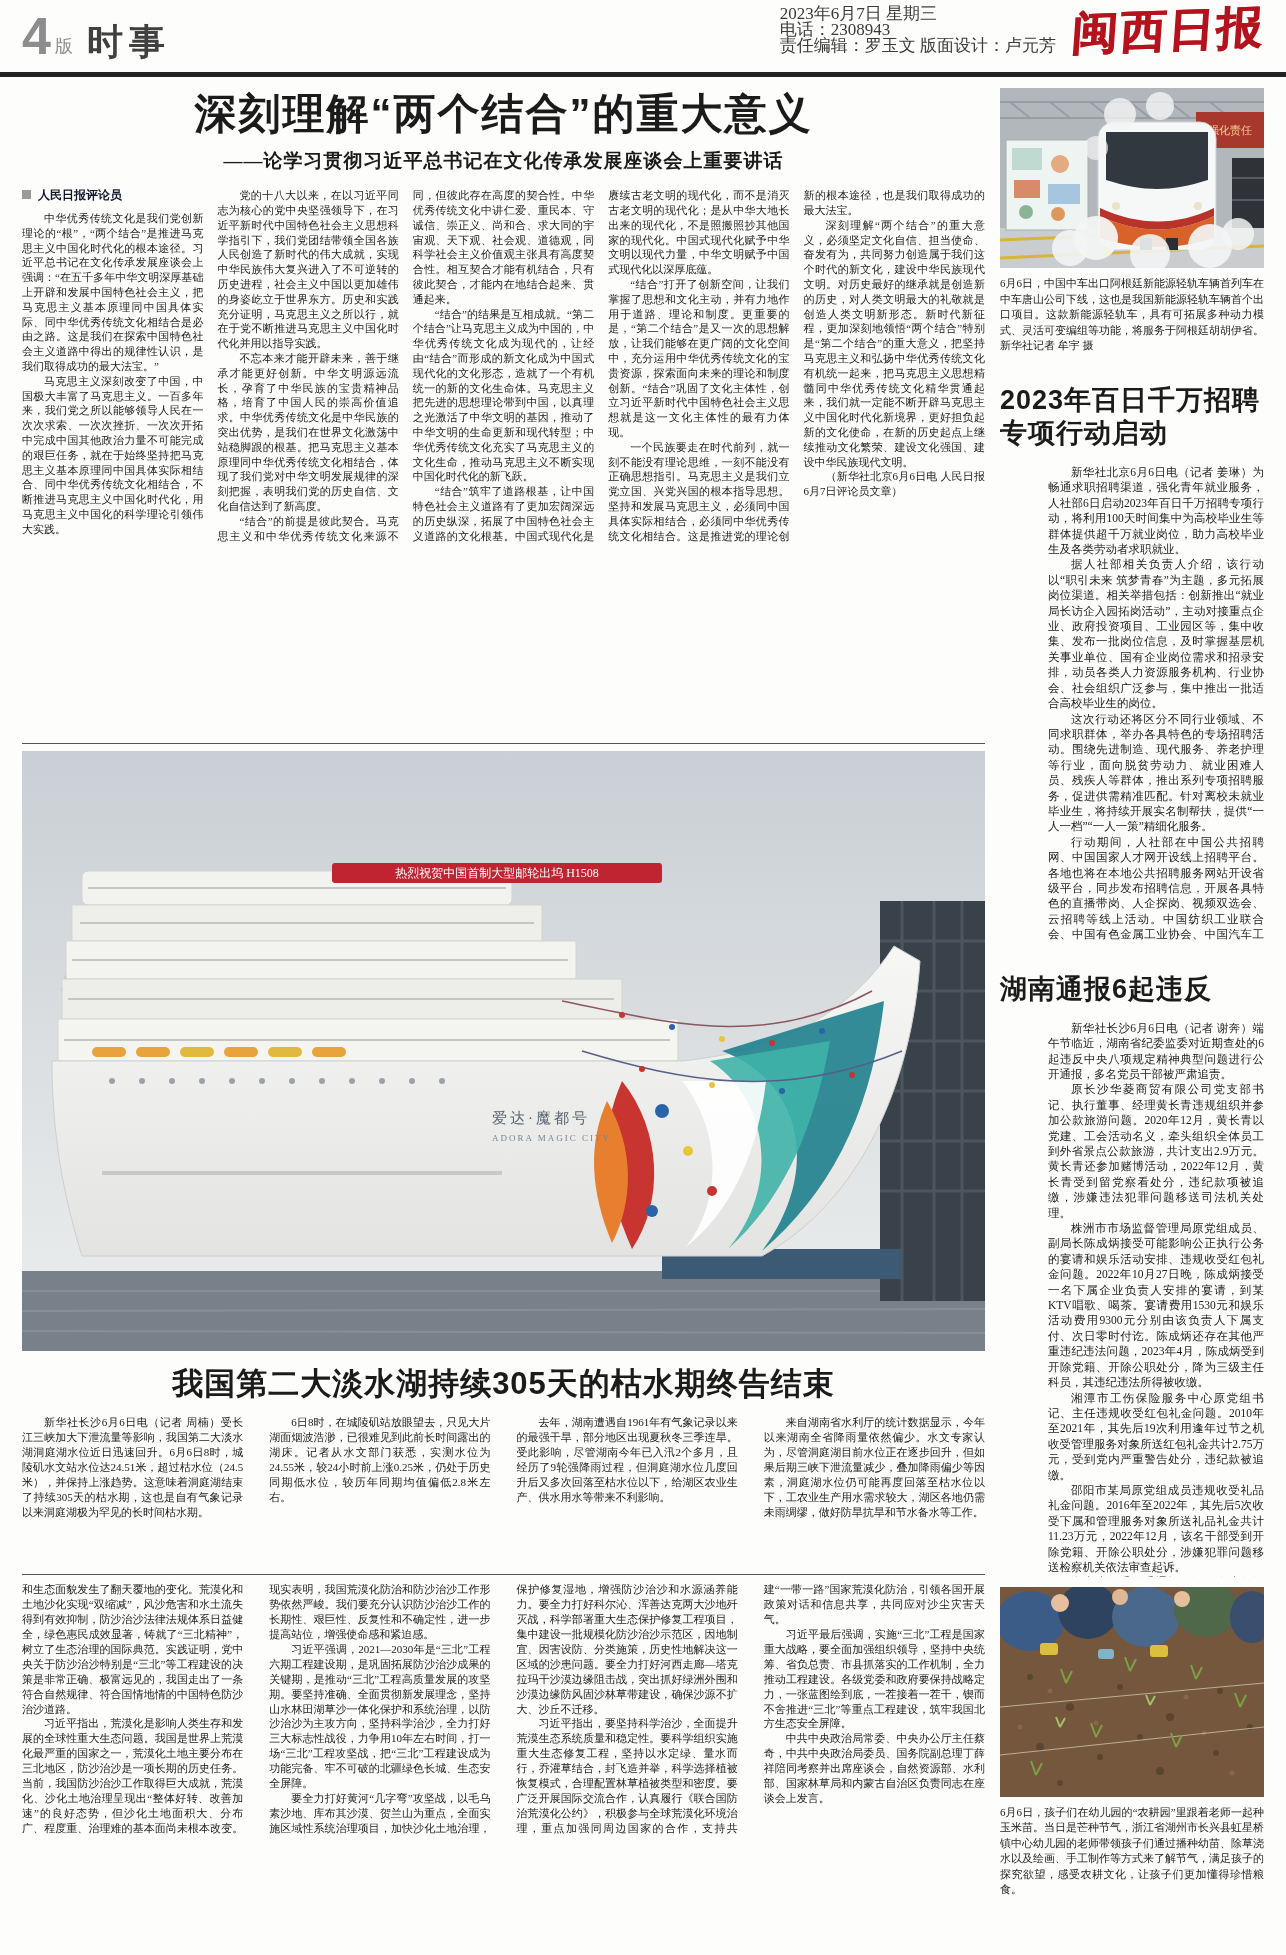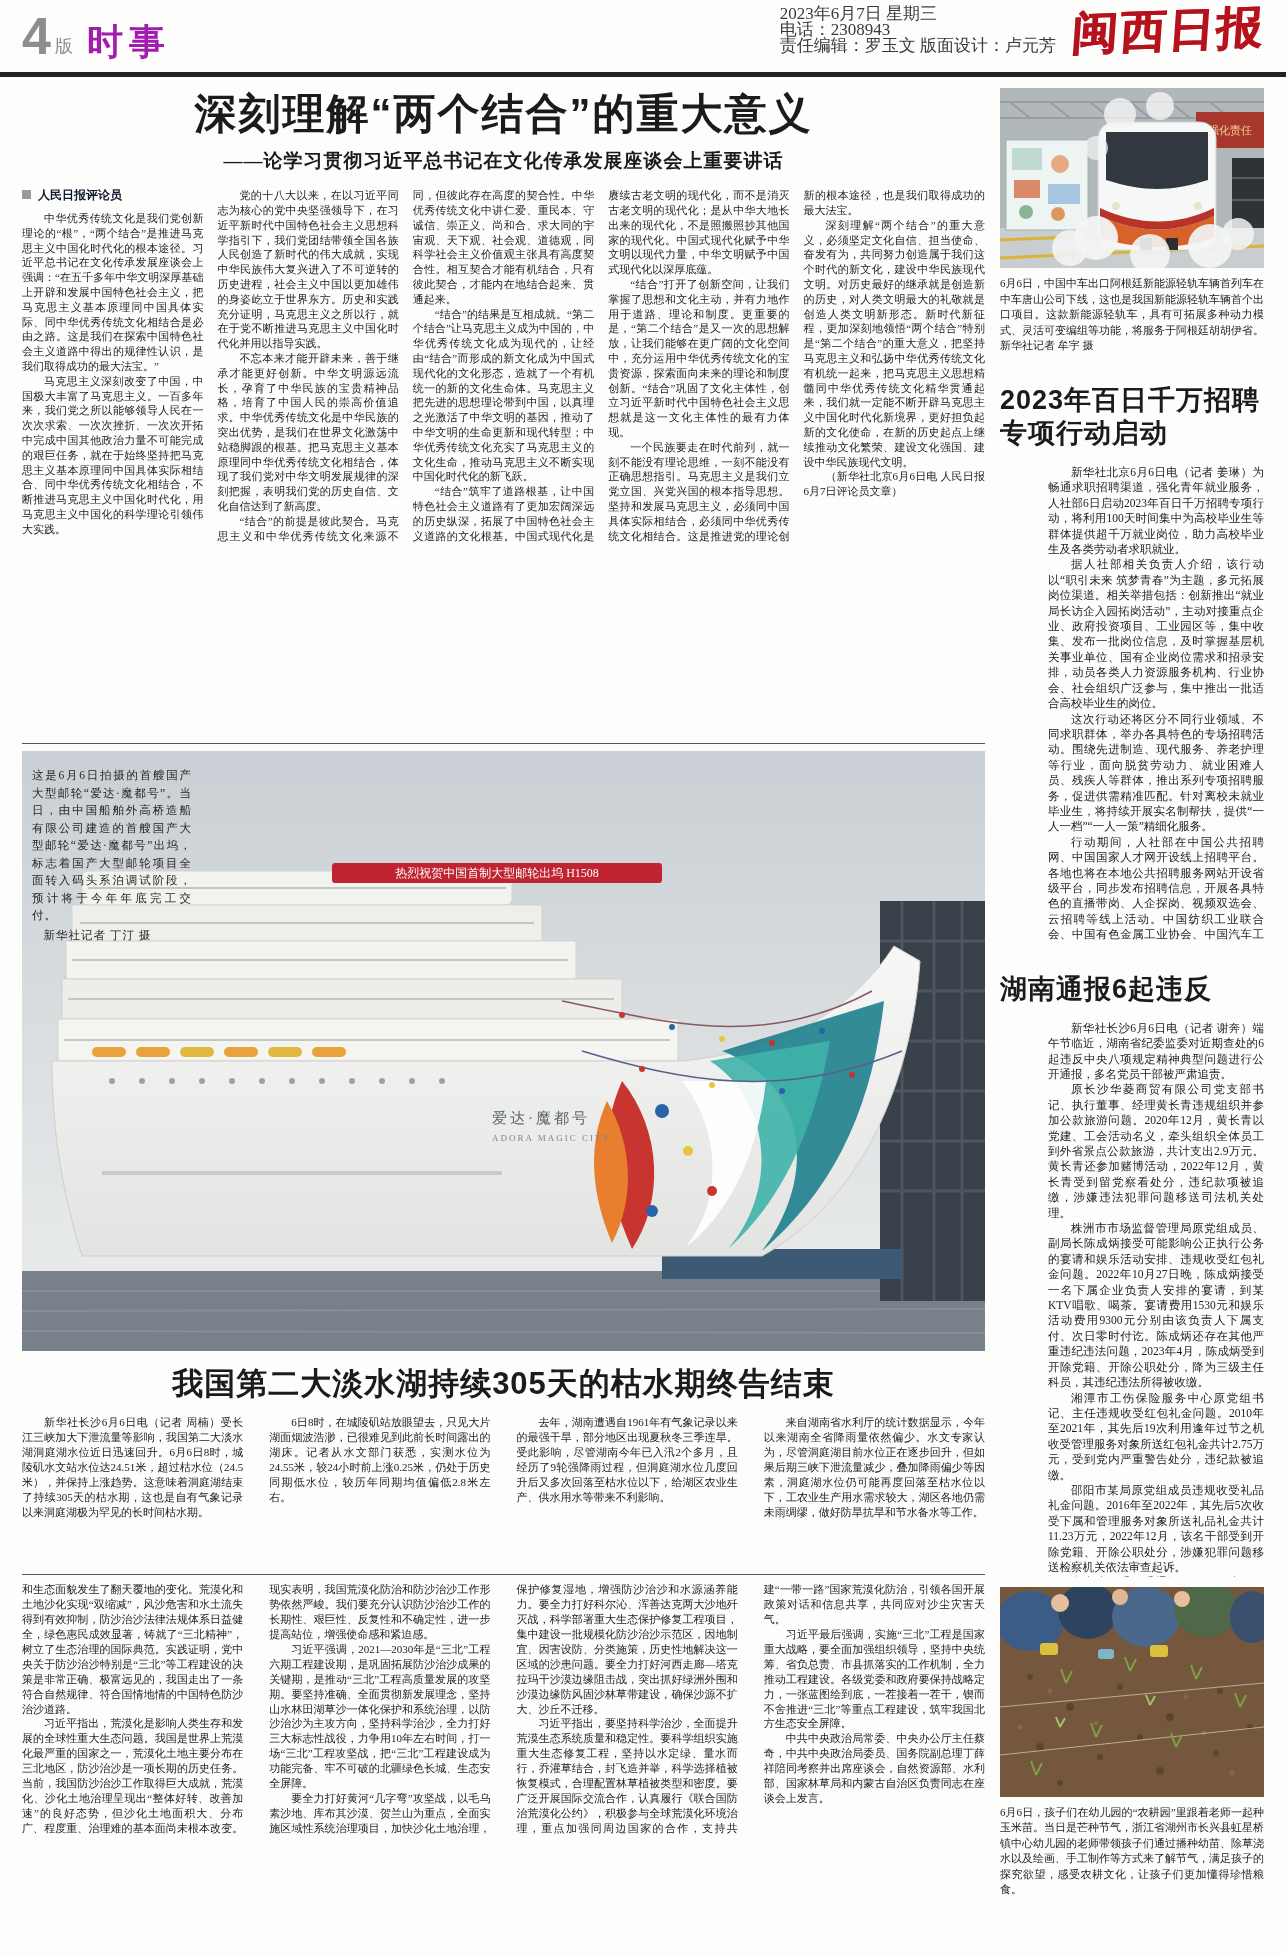--- a/index.html
+++ b/index.html
@@ -3,21 +3,21 @@
 <meta charset="utf-8">
 <style>
   html,body{margin:0;padding:0;background:#e8e8e8;}
   .page{position:relative;width:1286px;height:1955px;background:#fdfdfb;margin:0 auto;overflow:hidden;
         font-family:"Liberation Serif",serif;color:#1b1b1b;}
   
   .hdr{position:absolute;left:22px;right:22px;top:6px;height:60px;}
   .hdr-left{position:absolute;left:0;top:4px;display:flex;align-items:flex-end;color:#8d8d8d;}
   .pagenum{font-size:52px;font-weight:bold;line-height:1;font-family:"Liberation Sans",sans-serif;}
   .banword{font-size:18px;margin:0 14px 4px 4px;}
-  .secword{font-size:36px;font-weight:bold;letter-spacing:6px;color:#a21caf;line-height:1;margin-bottom:2px;
+  .secword{font-size:36px;font-weight:bold;letter-spacing:6px;color:#404040;line-height:1;margin-bottom:2px;
            font-family:"Liberation Sans",sans-serif;}
   .hdr-right{position:absolute;right:0;top:0;display:flex;align-items:center;gap:16px;}
   .hdr-meta{font-size:17px;line-height:16px;text-align:left;color:#3a3a3a;}
   .masthead{font-size:46px;font-weight:900;color:#b5121d;font-family:"DejaVu Serif",serif;
             letter-spacing:2px;transform:skewX(-6deg) rotate(-2deg);line-height:1;
             text-shadow:1px 0 0 #b5121d;}
   .hdr-rule{position:absolute;left:0;top:72px;width:1286px;height:5px;background:#232323;}
   
   .main{position:absolute;left:22px;top:86px;width:963px;}
   .ed-title{font-size:42px;font-weight:800;text-align:center;letter-spacing:2px;line-height:1.15;
@@ -209,24 +209,20 @@
             <circle cx="650" cy="276" r="3" fill="#2a63a8"></circle>
           <circle cx="700" cy="288" r="3" fill="#e9c53b"></circle>
             <circle cx="750" cy="292" r="3" fill="#c8342f"></circle>
           <circle cx="800" cy="280" r="3" fill="#2a63a8"></circle>
             <circle cx="620" cy="318" r="3" fill="#c8342f"></circle>
           <circle cx="690" cy="334" r="3" fill="#e9c53b"></circle>
             <circle cx="760" cy="340" r="3" fill="#2a63a8"></circle>
           <circle cx="830" cy="324" r="3" fill="#c8342f"></circle>
         </g>
       </svg>
-      <figcaption class="ship-cap">
-        <span>这是6月6日拍摄的首艘国产大型邮轮“爱达·魔都号”。当日，由中国船舶外高桥造船有限公司建造的首艘国产大型邮轮“爱达·魔都号”出坞，标志着国产大型邮轮项目全面转入码头系泊调试阶段，预计将于今年年底完工交付。</span>
-        <span class="cred">新华社记者 丁汀 摄</span>
-      </figcaption>
     </figure>
 
     <article>
       <h1 class="lake-title">我国第二大淡水湖持续305天的枯水期终告结束</h1>
       <div class="lake-body colflow">
           <p>新华社长沙6月6日电（记者 周楠）受长江三峡加大下泄流量等影响，我国第二大淡水湖洞庭湖水位近日迅速回升。6月6日8时，城陵矶水文站水位达24.51米，超过枯水位（24.5米），并保持上涨趋势。这意味着洞庭湖结束了持续305天的枯水期，这也是自有气象记录以来洞庭湖极为罕见的长时间枯水期。</p>
           <p>6日8时，在城陵矶站放眼望去，只见大片湖面烟波浩渺，已很难见到此前长时间露出的湖床。记者从水文部门获悉，实测水位为24.55米，较24小时前上涨0.25米，仍处于历史同期低水位，较历年同期均值偏低2.8米左右。</p>
           <p>去年，湖南遭遇自1961年有气象记录以来的最强干旱，部分地区出现夏秋冬三季连旱。受此影响，尽管湖南今年已入汛2个多月，且经历了9轮强降雨过程，但洞庭湖水位几度回升后又多次回落至枯水位以下，给湖区农业生产、供水用水等带来不利影响。</p>
           <p>来自湖南省水利厅的统计数据显示，今年以来湖南全省降雨量依然偏少。水文专家认为，尽管洞庭湖目前水位正在逐步回升，但如果后期三峡下泄流量减少，叠加降雨偏少等因素，洞庭湖水位仍可能再度回落至枯水位以下，工农业生产用水需求较大，湖区各地仍需未雨绸缪，做好防旱抗旱和节水备水等工作。</p>
         </div>

